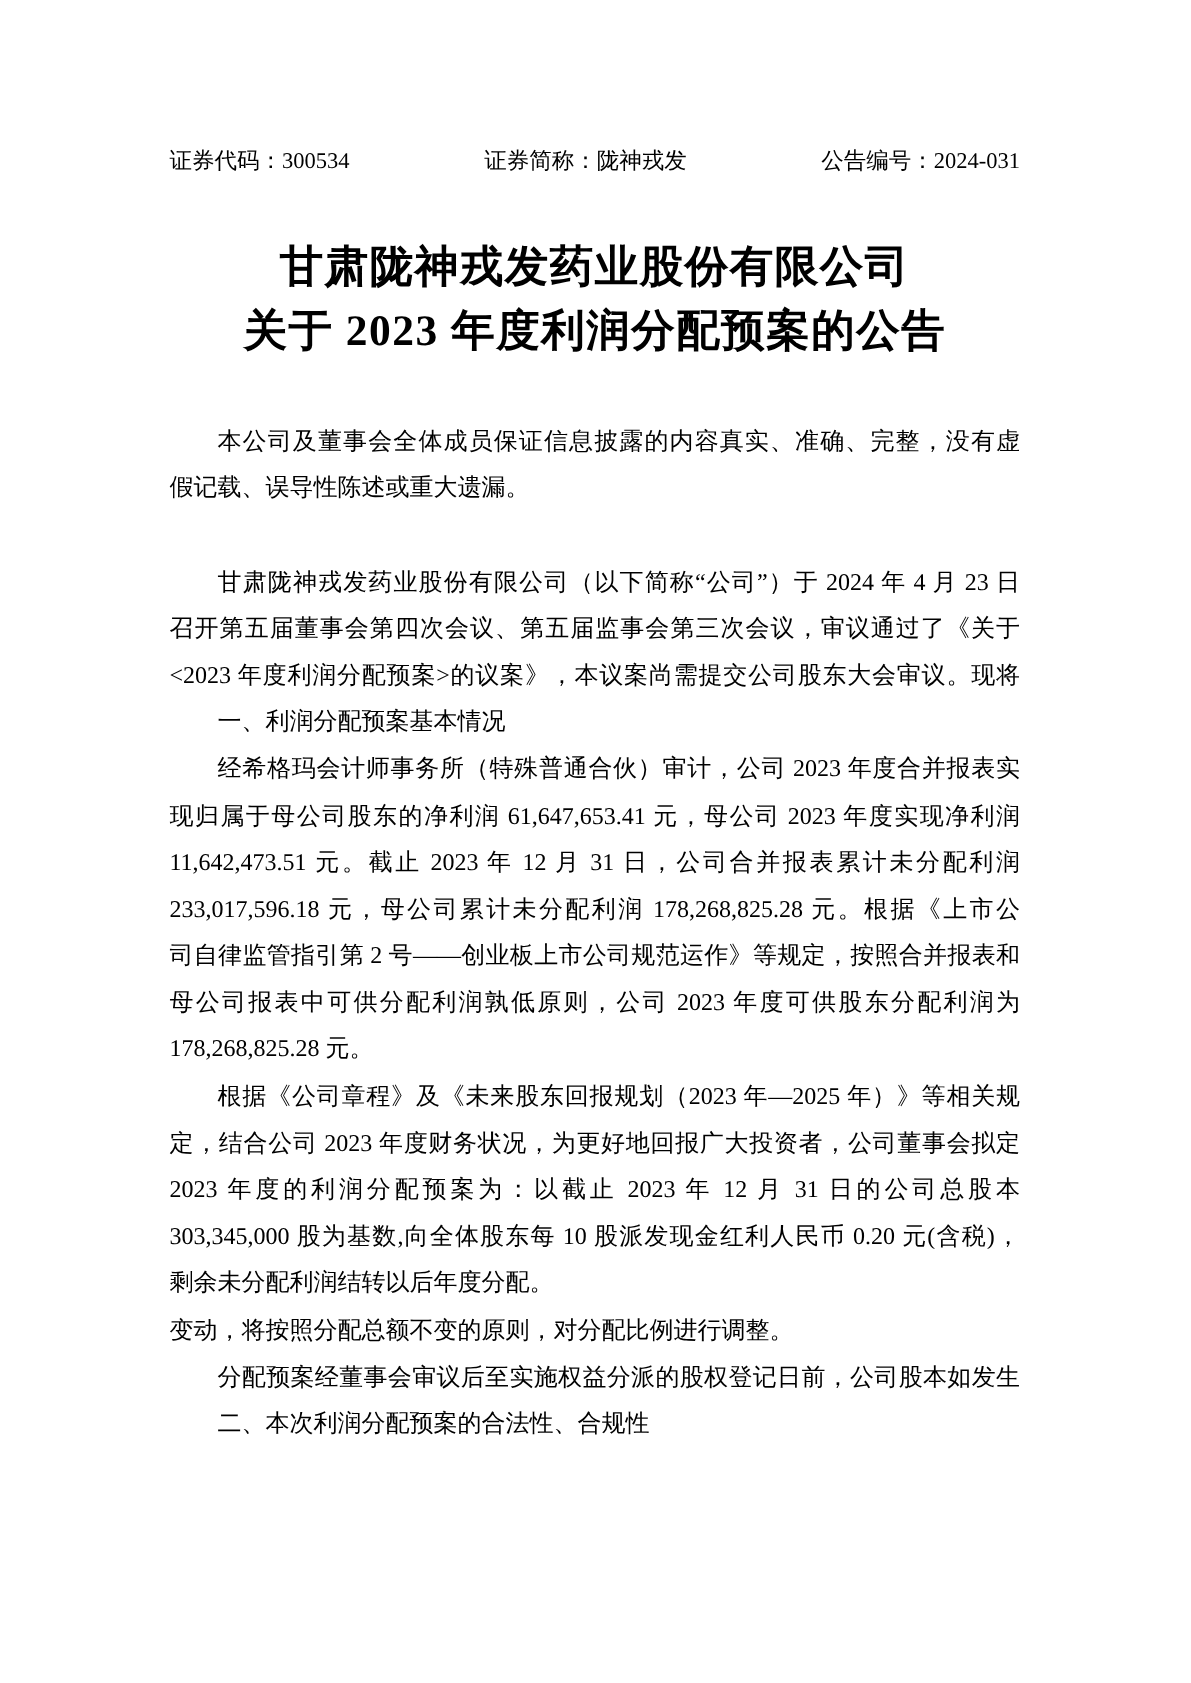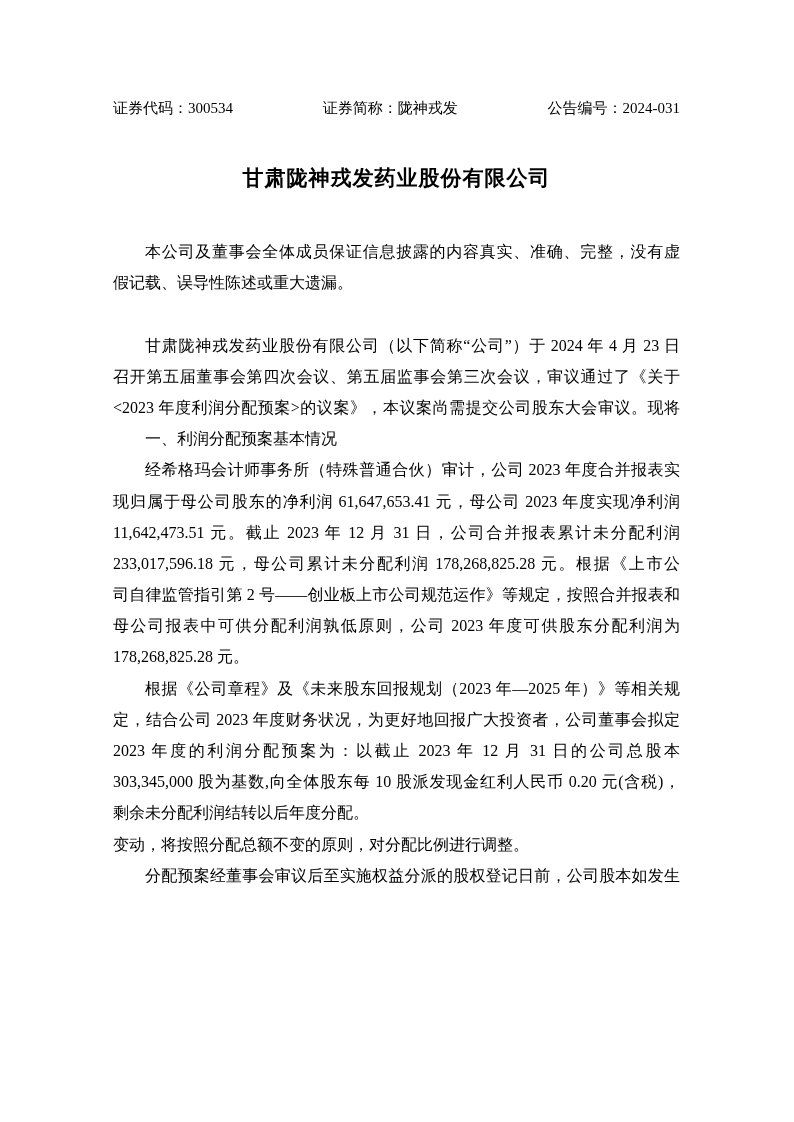--- a/index.html
+++ b/index.html
@@ -26,21 +26,21 @@
     font-size: 15px;
     line-height: 22px;
     white-space: nowrap;
   }
   .doc-title {
     margin-top: 38px;
     text-align: center;
     font-weight: bold;
   }
   .doc-title .t-line {
-    font-size: 21px;
+    font-size: 29px;
     line-height: 43px;
     letter-spacing: 1px;
   }
   .doc-body {
     margin-top: 36px;
     font-size: 16px;
     line-height: 31.2px;
   }
   .block {
     overflow: hidden;
@@ -70,20 +70,21 @@
 <div class="page">
 
   <div class="doc-header">
     <span>证券代码：300534</span>
     <span>证券简称：陇神戎发</span>
     <span>公告编号：2024-031</span>
   </div>
 
   <div class="doc-title">
     <div class="t-line">甘肃陇神戎发药业股份有限公司</div>
+    <div class="t-line">关于 2023 年度利润分配预案的公告</div>
   </div>
 
   <div class="doc-body">
       <div class="block bold gap-after">
         <div class="ln first">本公司及董事会全体成员保证信息披露的内容真实、准确、完整，没有虚</div>
         <div class="ln last">假记载、误导性陈述或重大遗漏。</div>
       </div>
       <div class="block">
         <div class="ln first">甘肃陇神戎发药业股份有限公司（以下简称“公司”）于 2024 年 4 月 23 日</div>
         <div class="ln">召开第五届董事会第四次会议、第五届监事会第三次会议，审议通过了《关于</div>
@@ -105,15 +106,18 @@
         <div class="ln first">根据《公司章程》及《未来股东回报规划（2023 年—2025 年）》等相关规</div>
         <div class="ln">定，结合公司 2023 年度财务状况，为更好地回报广大投资者，公司董事会拟定</div>
         <div class="ln">2023 年度的利润分配预案为：以截止 2023 年 12 月 31 日的公司总股本</div>
         <div class="ln">303,345,000 股为基数,向全体股东每 10 股派发现金红利人民币 0.20 元(含税)，</div>
         <div class="ln last">剩余未分配利润结转以后年度分配。</div>
       </div>
       <div class="block">
         <div class="ln last">变动，将按照分配总额不变的原则，对分配比例进行调整。</div>
         <div class="ln first">分配预案经董事会审议后至实施权益分派的股权登记日前，公司股本如发生</div>
       </div>
+      <div class="block bold">
+        <div class="ln first last">二、本次利润分配预案的合法性、合规性</div>
+      </div>
     </div>
 
 </div>
 
 </body></html>

